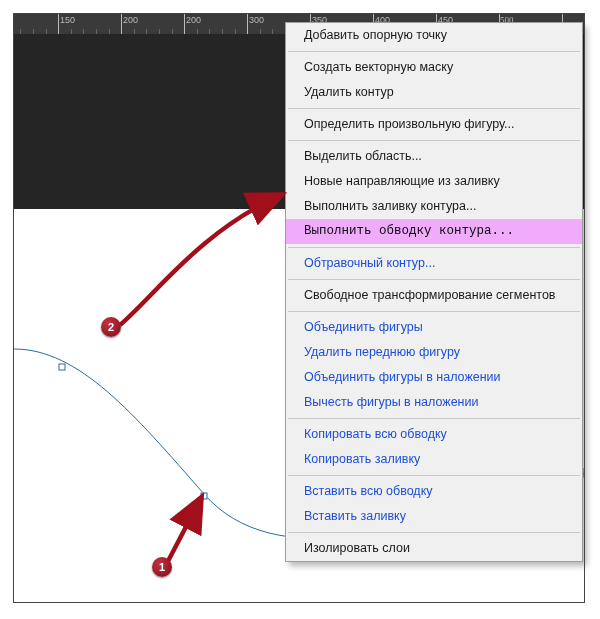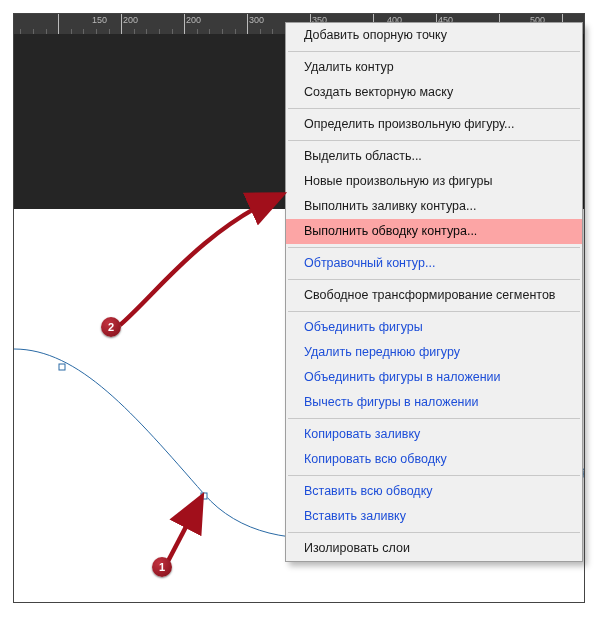--- a/index.html
+++ b/index.html
@@ -89,22 +89,23 @@
     z-index: 30;
   }
   .ctx-item {
     padding: 4px 14px 4px 18px;
     line-height: 17px;
     white-space: nowrap;
     cursor: default;
   }
   .ctx-item.disabled { color: #1d4ed8; }
   .ctx-item.highlight {
-    background: #fca5a5;
+    background: #f0abfc;
     color: #0a0a0a;
+    font-family: Liberation Mono, monospace;
   }
   .ctx-sep {
     height: 1px;
     background: #c8c8c8;
     margin: 3px 2px;
   }
   
   .callout {
     position: absolute;
     width: 20px; height: 20px;
@@ -129,21 +130,21 @@
 
 <div class="dark-top"></div>
 <div class="canvas-area"></div>
 
 <div class="ruler">
   <div class="ruler-track" id="ruler-track">
       <div class="ruler-sub" style="left: 6.3px;"></div>
       <div class="ruler-sub" style="left: 18.9px;"></div>
       <div class="ruler-sub" style="left: 31.5px;"></div>
       <div class="ruler-maj" style="left: 44.1px;"></div>
-      <div class="ruler-lbl" style="left: 44.1px; padding-left: 32px;">150</div>
+      <div class="ruler-lbl" style="left: 44.1px;">150</div>
       <div class="ruler-sub" style="left: 56.7px;"></div>
       <div class="ruler-sub" style="left: 69.3px;"></div>
       <div class="ruler-sub" style="left: 81.9px;"></div>
       <div class="ruler-sub" style="left: 94.5px;"></div>
       <div class="ruler-maj" style="left: 107.1px;"></div>
       <div class="ruler-lbl" style="left: 107.1px;">200</div>
       <div class="ruler-sub" style="left: 119.7px;"></div>
       <div class="ruler-sub" style="left: 132.3px;"></div>
       <div class="ruler-sub" style="left: 144.9px;"></div>
       <div class="ruler-sub" style="left: 157.5px;"></div>
@@ -159,33 +160,33 @@
       <div class="ruler-sub" style="left: 258.3px;"></div>
       <div class="ruler-sub" style="left: 270.9px;"></div>
       <div class="ruler-sub" style="left: 283.5px;"></div>
       <div class="ruler-maj" style="left: 296.1px;"></div>
       <div class="ruler-lbl" style="left: 296.1px;">350</div>
       <div class="ruler-sub" style="left: 308.7px;"></div>
       <div class="ruler-sub" style="left: 321.3px;"></div>
       <div class="ruler-sub" style="left: 333.9px;"></div>
       <div class="ruler-sub" style="left: 346.5px;"></div>
       <div class="ruler-maj" style="left: 359.1px;"></div>
-      <div class="ruler-lbl" style="left: 359.1px; padding-left: 12px;">400</div>
+      <div class="ruler-lbl" style="left: 359.1px;">400</div>
       <div class="ruler-sub" style="left: 371.7px;"></div>
       <div class="ruler-sub" style="left: 384.3px;"></div>
       <div class="ruler-sub" style="left: 396.9px;"></div>
       <div class="ruler-sub" style="left: 409.5px;"></div>
       <div class="ruler-maj" style="left: 422.1px;"></div>
       <div class="ruler-lbl" style="left: 422.1px;">450</div>
       <div class="ruler-sub" style="left: 434.7px;"></div>
       <div class="ruler-sub" style="left: 447.3px;"></div>
       <div class="ruler-sub" style="left: 459.9px;"></div>
       <div class="ruler-sub" style="left: 472.5px;"></div>
       <div class="ruler-maj" style="left: 485.1px;"></div>
-      <div class="ruler-lbl" style="left: 514px;">500</div>
+      <div class="ruler-lbl" style="left: 484px; font-family: Liberation Serif, serif;">500</div>
       <div class="ruler-sub" style="left: 497.7px;"></div>
       <div class="ruler-sub" style="left: 510.3px;"></div>
       <div class="ruler-sub" style="left: 522.9px;"></div>
       <div class="ruler-sub" style="left: 535.5px;"></div>
       <div class="ruler-maj" style="left: 548.1px;"></div>
       <div class="ruler-lbl" style="left: 548.1px; margin-left: 44px;">550</div>
       <div class="ruler-sub" style="left: 560.7px;"></div>
     </div>
 </div>
 
@@ -196,41 +197,41 @@
 </svg>
 
 <div class="anchor" style="left:62px; top:367px;"></div>
 <div class="anchor" style="left:204px; top:496px;"></div>
 <div class="anchor" style="left:560px; top:474px;"></div>
 <div class="anchor" style="left:580px; top:474px;"></div>
 
 <div class="ctx-menu" id="ctx-menu">
     <div class="ctx-item">Добавить опорную точку</div>
     <div class="ctx-sep"></div>
+    <div class="ctx-item">Создать векторную маску</div>
     <div class="ctx-item">Удалить контур</div>
-    <div class="ctx-item">Создать векторную маску</div>
     <div class="ctx-sep"></div>
     <div class="ctx-item">Определить произвольную фигуру...</div>
     <div class="ctx-sep"></div>
     <div class="ctx-item">Выделить область...</div>
-    <div class="ctx-item">Новые произвольную из фигуры</div>
+    <div class="ctx-item">Новые направляющие из заливку</div>
     <div class="ctx-item">Выполнить заливку контура...</div>
     <div class="ctx-item highlight">Выполнить обводку контура...</div>
     <div class="ctx-sep"></div>
     <div class="ctx-item disabled">Обтравочный контур...</div>
     <div class="ctx-sep"></div>
     <div class="ctx-item">Свободное трансформирование сегментов</div>
     <div class="ctx-sep"></div>
     <div class="ctx-item disabled">Объединить фигуры</div>
     <div class="ctx-item disabled">Удалить переднюю фигуру</div>
     <div class="ctx-item disabled">Объединить фигуры в наложении</div>
     <div class="ctx-item disabled">Вычесть фигуры в наложении</div>
     <div class="ctx-sep"></div>
+    <div class="ctx-item disabled">Копировать всю обводку</div>
     <div class="ctx-item disabled">Копировать заливку</div>
-    <div class="ctx-item disabled">Копировать всю обводку</div>
     <div class="ctx-sep"></div>
     <div class="ctx-item disabled">Вставить всю обводку</div>
     <div class="ctx-item disabled">Вставить заливку</div>
     <div class="ctx-sep"></div>
     <div class="ctx-item">Изолировать слои</div>
   </div>
 
 <svg class="overlay-svg">
   <defs>
     <marker id="arrowhead" markerWidth="9" markerHeight="8" refX="7" refY="4" orient="auto">

